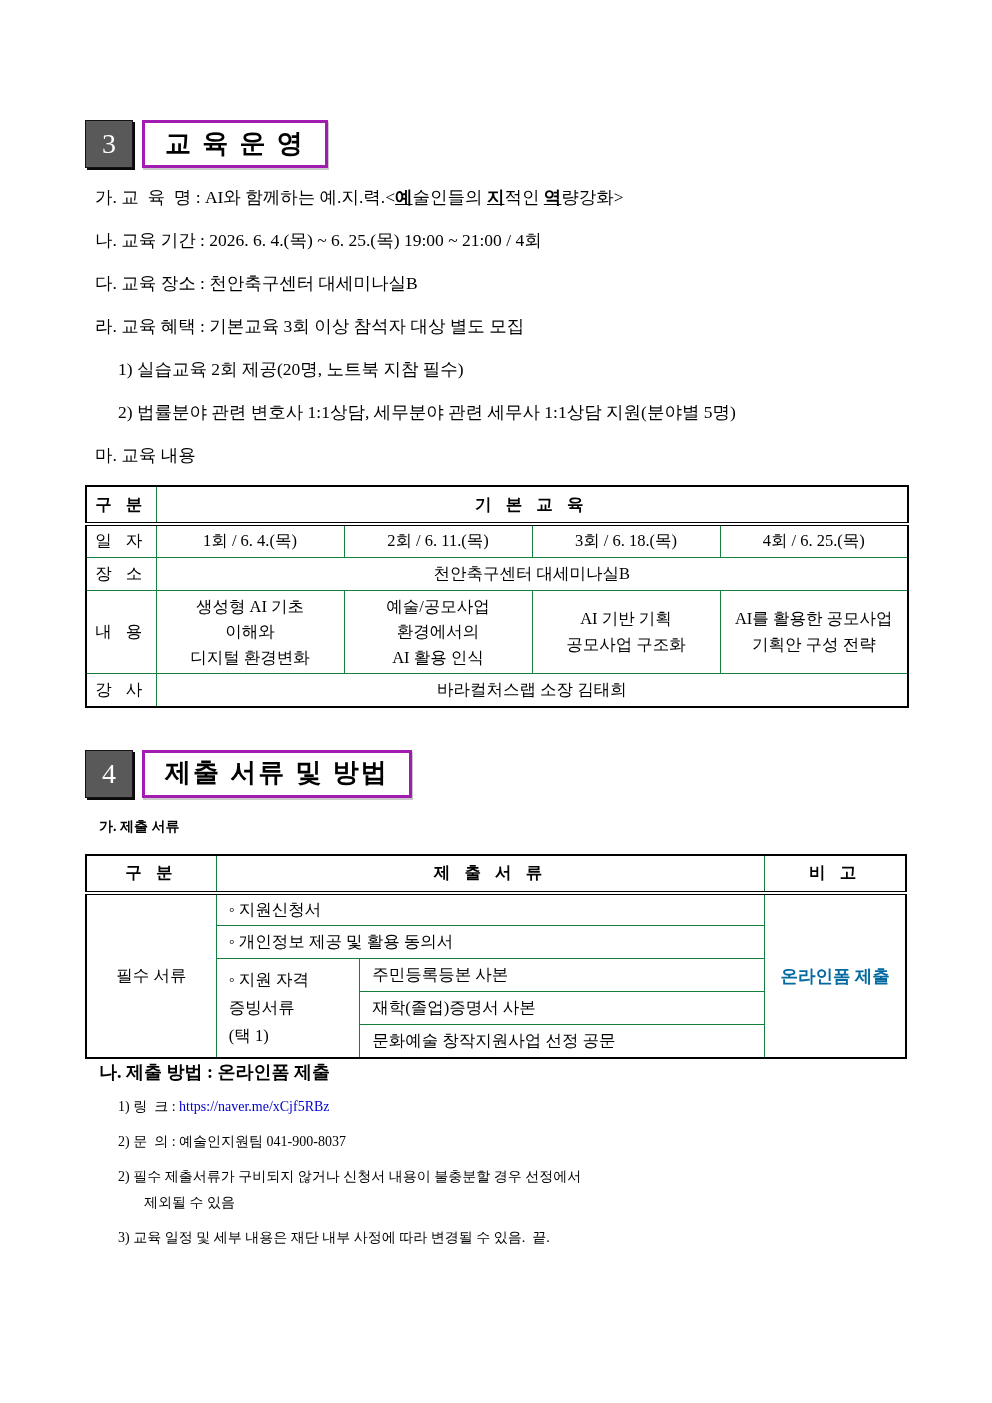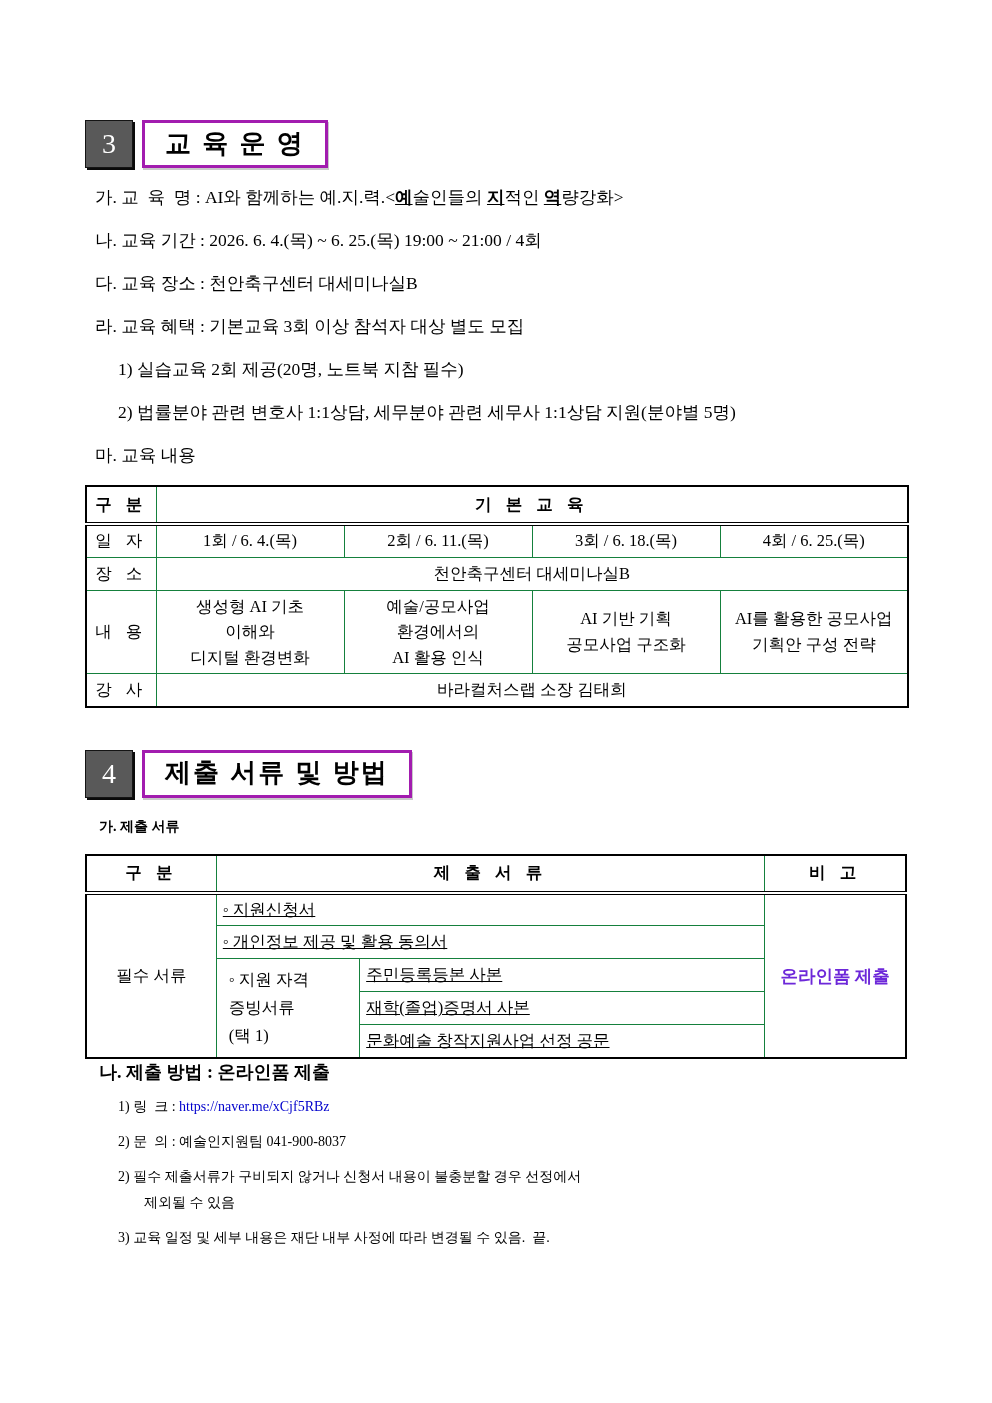--- a/index.html
+++ b/index.html
@@ -47,21 +47,21 @@
   .rowlab { letter-spacing: 5px; }
   .t1 { margin-top: 12px; }
   .t1 .r-date td { height: 33px; }
   .t1 .r-place td, .t1 .r-inst td { height: 33px; }
   .t1 .r-cont td { height: 80px; white-space: pre-line; line-height: 1.55; }
 
   .sec4 { margin-top: 42px; }
   .s4-sub { font-size: 14px; font-weight: bold; margin: 16px 0 0 14px; line-height: 26px; }
   .t2 { margin-top: 14px; }
   .t2 td { height: 33px; }
-  .t2 .doc-cell { text-align: left; padding-left: 6px; text-decoration: underline; }
+  .t2 .doc-cell { text-align: left; padding-left: 12px; }
   .t2 .proof-cell { text-align: left; padding-left: 12px; white-space: pre-line; line-height: 1.7; }
   .t2 .note-cell { font-weight: bold; font-size: 17.5px; }
 
   .after-t2 { margin-top: 16px; }
   .m-line { font-size: 14px; line-height: 26px; margin: 0 0 9px 33px; white-space: pre-wrap; }
   .m-head { font-size: 18px; font-weight: bold; margin: 0 0 9px 14px; line-height: 26px; }
   .note-hang { padding-left: 26px; text-indent: -26px; }
   .link { text-decoration: none; }
 </style>
 </head>
@@ -150,21 +150,21 @@
         <tr>
           <th>구 분</th>
           <th colspan="2">제 출 서 류</th>
           <th>비 고</th>
         </tr>
       </thead>
       <tbody>
         <tr>
           <td rowspan="5">필수 서류</td>
           <td colspan="2" class="doc-cell">◦ 지원신청서</td>
-          <td rowspan="5" class="note-cell" style="color:#6d28d9;">온라인폼 제출</td>
+          <td rowspan="5" class="note-cell" style="color:#0369a1;">온라인폼 제출</td>
         </tr>
         <tr>
           <td colspan="2" class="doc-cell">◦ 개인정보 제공 및 활용 동의서</td>
         </tr>
         <tr>
           <td rowspan="3" class="proof-cell">◦ 지원 자격
 증빙서류
 (택 1)</td>
           <td class="doc-cell">주민등록등본 사본</td>
         </tr>

